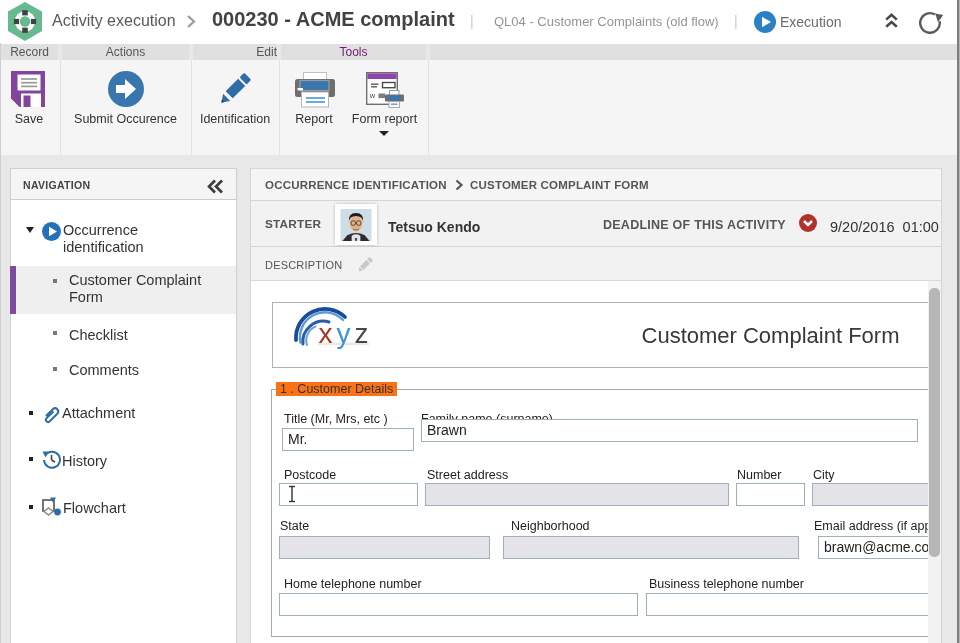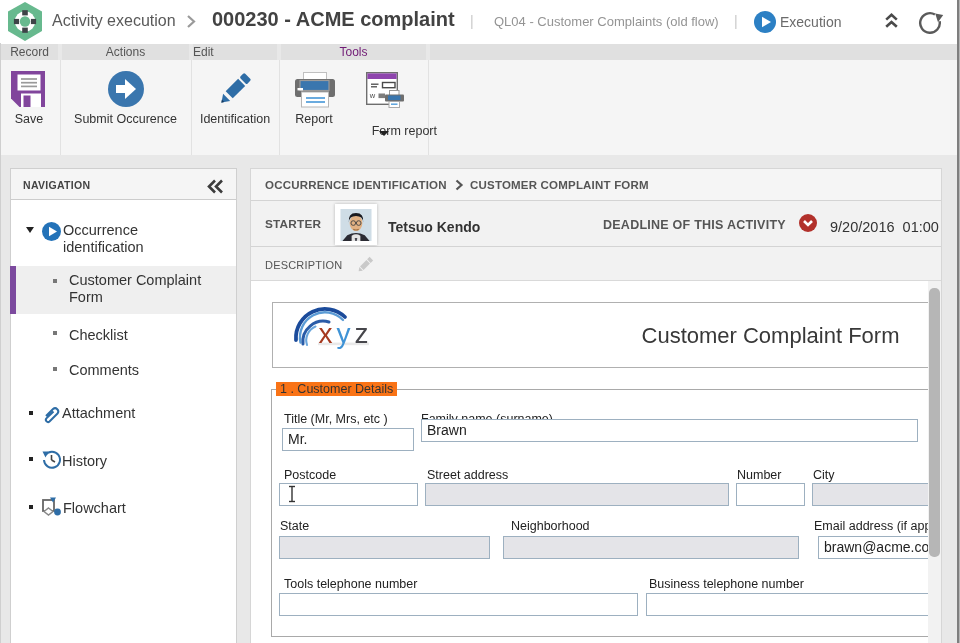--- a/index.html
+++ b/index.html
@@ -50,21 +50,21 @@
 
 <div class="abs" style="left:0;top:60px;width:957px;height:95px;background:#f5f5f5;"></div>
 
 <div class="abs" style="left:1px;top:44px;width:57px;height:16px;background:#e0e0e0;"></div>
 <div class="abs" style="left:62px;top:44px;width:127px;height:16px;background:#e0e0e0;"></div>
 <div class="abs" style="left:193px;top:44px;width:84px;height:16px;background:#e0e0e0;"></div>
 <div class="abs" style="left:281px;top:44px;width:145px;height:16px;background:#e0e0e0;"></div>
 <div class="abs" style="left:430px;top:44px;width:527px;height:16px;background:#e0e0e0;"></div>
 <div class="abs" style="left:1px;top:45px;width:57px;text-align:center;font-size:12px;color:#555;">Record</div>
 <div class="abs" style="left:62px;top:45px;width:127px;text-align:center;font-size:12px;color:#555;">Actions</div>
-<div class="abs" style="left:193px;top:45px;width:84px;text-align:left;font-size:12px;color:#555;">Edit</div>
+<div class="abs" style="left:193px;top:45px;width:84px;text-align:right;font-size:12px;color:#555;">Edit</div>
 <div class="abs" style="left:281px;top:45px;width:145px;text-align:center;font-size:12px;color:#701a75;">Tools</div>
 
 <div class="abs" style="left:60px;top:60px;width:1px;height:95px;background:#e2e2e2;"></div>
 <div class="abs" style="left:191px;top:60px;width:1px;height:95px;background:#e2e2e2;"></div>
 <div class="abs" style="left:279px;top:60px;width:1px;height:95px;background:#e2e2e2;"></div>
 <div class="abs" style="left:428px;top:60px;width:1px;height:95px;background:#e2e2e2;"></div>
 
 <svg class="abs" style="left:11px;top:71px;" width="34" height="36" viewBox="0 0 34 36">
   <path d="M0 0 H34 V36 H8.5 L0 27.5 Z" fill="#81459c"></path>
   <rect x="6.5" y="3.5" width="23" height="16" fill="#fff"></rect>
@@ -119,21 +119,21 @@
   <text x="3.8" y="26" font-size="7.5" fill="#4a4a4a" font-family="Liberation Sans">w</text>
   <rect x="12.5" y="21.5" width="6.5" height="4.6" fill="#7d7d7d"></rect>
   <g transform="translate(19,18)">
     <rect x="4.5" y="0.5" width="9.5" height="5" fill="#fff" stroke="#999" stroke-width="1"></rect>
     <rect x="0" y="4.5" width="19" height="7" rx="1" fill="#6e6e6e"></rect>
     <rect x="3" y="5.5" width="12.5" height="4.6" fill="#3a76ae"></rect>
     <rect x="4" y="11.5" width="10.5" height="6" fill="#fff" stroke="#aaa" stroke-width="1"></rect>
     <line x1="6" y1="14.2" x2="12.5" y2="14.2" stroke="#5aa2dc" stroke-width="1.5"></line>
   </g>
 </svg>
-<div class="abs" style="left:332px;top:124px;width:105px;text-align:right;font-size:12.5px;color:#333;">Form report</div>
+<div class="abs" style="left:332px;top:112px;width:105px;text-align:center;font-size:12.5px;color:#333;">Form report</div>
 <div class="abs" style="left:379px;top:131px;width:0;height:0;border-left:5px solid transparent;border-right:5px solid transparent;border-top:5px solid #222;"></div>
 
 <div class="abs" style="left:0;top:43px;width:1px;height:600px;background:#cfcfcf;"></div>
 <div class="abs" style="left:957px;top:0;width:2px;height:643px;background:#7e7e7e;"></div>
 <div class="abs" style="left:959px;top:0;width:1px;height:643px;background:#b5b5b5;"></div>
 
 <div class="abs" style="left:10px;top:168px;width:227px;height:475px;background:#fff;border:1px solid #cfcfcf;border-bottom:none;box-sizing:border-box;">
   <div style="position:absolute;left:0;top:0;width:100%;height:31px;background:#f5f5f5;border-bottom:1px solid #cccccc;box-sizing:border-box;"></div>
   <div style="position:absolute;left:12px;top:10px;font-size:10.5px;font-weight:bold;color:#444;letter-spacing:.3px;">NAVIGATION</div>
   <svg style="position:absolute;left:196px;top:10px;" width="18" height="15" viewBox="0 0 18 15">
@@ -275,21 +275,21 @@
       </g>
     </svg>
 
     <div class="lbl" style="left:29px;top:238px;">State</div>
     <div class="lbl" style="left:260px;top:238px;">Neighborhood</div>
     <div class="lbl" style="left:563px;top:238px;">Email address (if applicable)</div>
     <div class="inp dis" style="left:28px;top:255px;width:199px;"></div>
     <div class="inp dis" style="left:252px;top:255px;width:284px;"></div>
     <div class="inp" style="left:567px;top:255px;width:150px;">brawn@acme.com</div>
 
-    <div class="lbl" style="left:33px;top:296px;">Tools telephone number</div>
+    <div class="lbl" style="left:33px;top:296px;">Home telephone number</div>
     <div class="lbl" style="left:398px;top:296px;">Business telephone number</div>
     <div class="inp" style="left:28px;top:312px;width:347px;"></div>
     <div class="inp" style="left:395px;top:312px;width:300px;"></div>
   </div>
 
   <div style="position:absolute;left:677px;top:112px;width:13px;height:363px;background:#f2f2f2;"></div>
   <div style="position:absolute;left:678px;top:119px;width:11px;height:269px;background:#b6b6b6;border-radius:5px;"></div>
 </div>
 
 </body></html>

